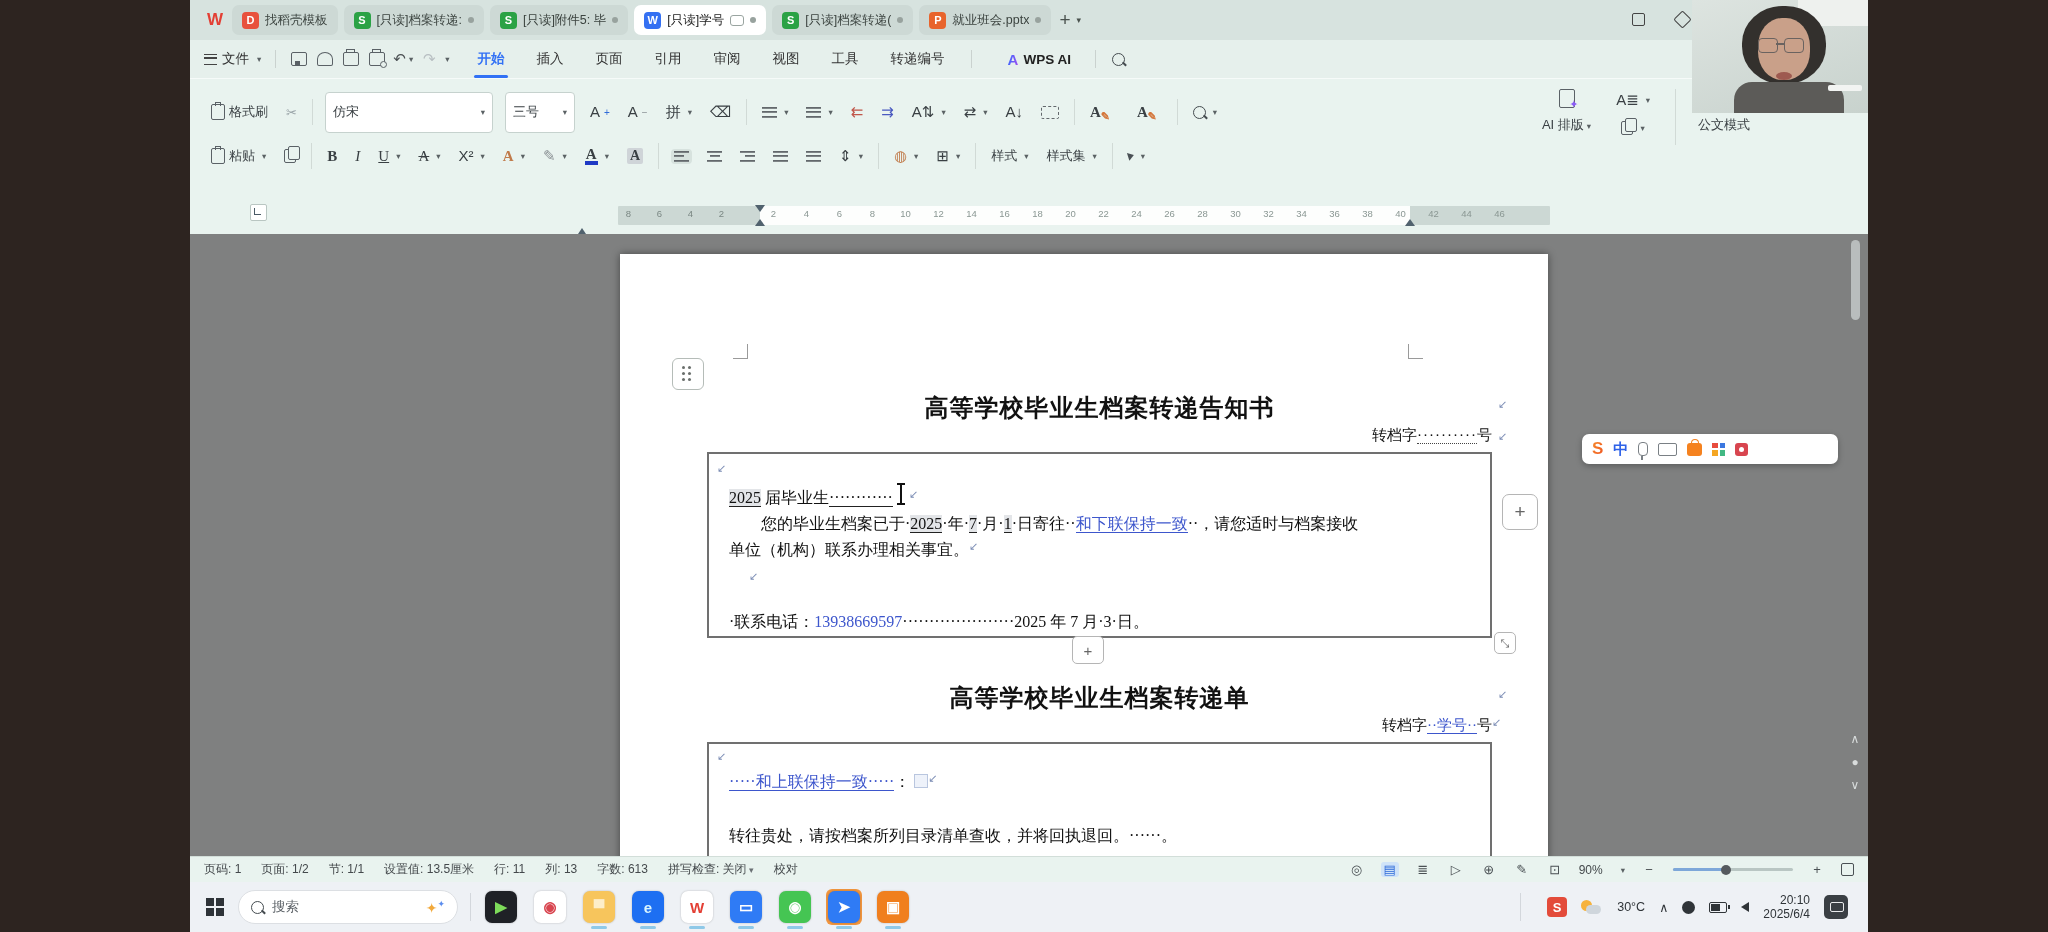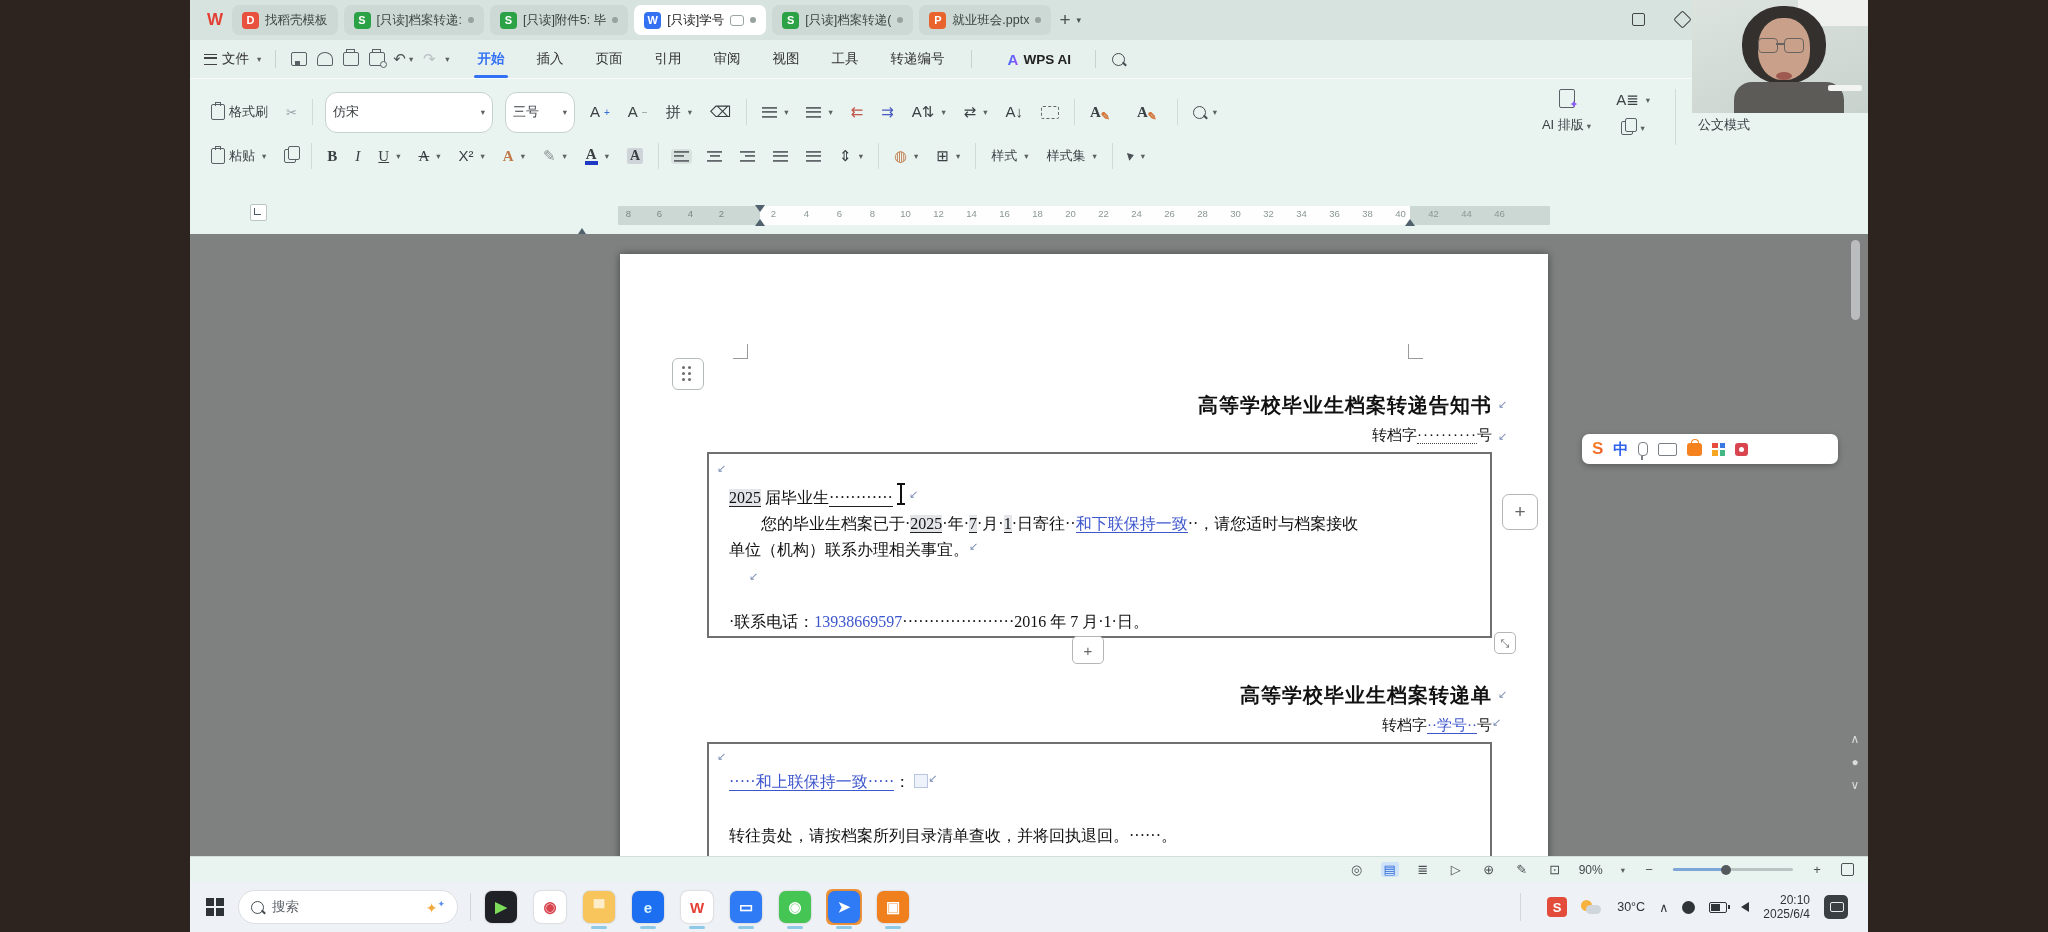--- a/index.html
+++ b/index.html
@@ -48,21 +48,21 @@
   .mag::after{content:"";position:absolute;left:9px;top:9px;width:5px;height:1.7px;background:#454c50;transform:rotate(45deg)}
 
   
   #ribbon{position:absolute;left:0;top:78px;width:100%;height:120px;background:#e9f3ef;border-top:1px solid #f6fbf9;font-size:13px;color:#3a4044}
   .rrow{position:absolute;left:18px;display:flex;align-items:center;gap:12px;height:34px}
   #rrow1{top:16px}
   #rrow2{top:60px}
   .rsep{width:1px;height:26px;background:rgba(0,0,0,.10)}
   .rbtn{display:flex;align-items:center;gap:4px;padding:2px 3px;border-radius:4px;cursor:default;white-space:nowrap}
   .rbtn.boxed{background:#d7e2de;border-radius:4px}
-  .combo{display:flex;align-items:center;justify-content:space-between;background:#fff;border:1px solid #c6d2ce;border-radius:12px;height:41px;padding:15px 7px;box-sizing:border-box}
+  .combo{display:flex;align-items:center;justify-content:space-between;background:#fff;border:1px solid #c6d2ce;border-radius:4px;height:41px;padding:15px 7px;box-sizing:border-box}
   .caret{font-size:8.5px;color:#5a6164;margin-left:3px}
   .clip{width:12px;height:14px;border:1.5px solid #5a6166;border-radius:2px;position:relative}
   .clip::before{content:"";position:absolute;left:2.5px;top:-3px;width:4px;height:3px;border:1.3px solid #5a6166;border-bottom:none}
   .bars{width:15px;height:11px;background:
     linear-gradient(#63686c,#63686c) 0 0/15px 1.8px no-repeat,
     linear-gradient(#63686c,#63686c) 0 4.6px/10px 1.8px no-repeat,
     linear-gradient(#63686c,#63686c) 0 9.2px/15px 1.8px no-repeat}
   .bars.c{background-position:0 0,2.5px 4.6px,0 9.2px}
   .bars.r{background-position:0 0,5px 4.6px,0 9.2px}
   .bars.j,.bars.d{background:
@@ -98,21 +98,21 @@
   .ind{position:absolute;width:0;height:0}
   .ind.fl{left:137px;top:-1px;border-left:5px solid transparent;border-right:5px solid transparent;border-top:7px solid #51626e}
   .ind.hang{left:137px;bottom:-1px;border-left:5px solid transparent;border-right:5px solid transparent;border-bottom:7px solid #51626e}
   .ind.right{left:787px;bottom:-1px;border-left:5px solid transparent;border-right:5px solid transparent;border-bottom:7px solid #51626e}
   .ind.outer{left:-40px;bottom:-9px;border-left:4px solid transparent;border-right:4px solid transparent;border-bottom:6px solid #51626e}
 
   
   #docarea{position:absolute;left:0;top:234px;width:100%;height:622px;background:#7f8080;overflow:hidden}
   #page{position:absolute;left:430px;top:20px;width:928px;height:640px;background:#fff;box-shadow:0 0 8px rgba(0,0,0,.45);font-family:"Liberation Serif",serif;color:#111}
   .tblock{position:absolute;left:87px;width:785px}
-  .doctitle{font-size:20px;font-weight:bold;text-align:right;letter-spacing:1px}
+  .doctitle{font-size:24px;font-weight:bold;text-align:center;letter-spacing:1px}
   .norow{font-size:15px;text-align:right}
   .dotline{border-bottom:1px dotted #444;letter-spacing:1px}
   .docbox{position:absolute;left:87px;width:785px;border:2px solid #707070;box-sizing:border-box;background:#fff}
   .dline{position:absolute;left:20px;right:10px;font-size:16px;white-space:nowrap}
   .indent{padding-left:32px}
   .blue{color:#3d56cc}
   .ublue{color:#3d56cc;border-bottom:1px solid #3d56cc}
   .ublk{border-bottom:1px solid #222}
   .fld{background:#e3e5e8}
   .pmark{position:absolute;font-size:11px;color:#7c8db5;font-family:"Liberation Sans",sans-serif}
@@ -545,21 +545,21 @@
           <span class="pmark">↙</span>
         </div>
         <div class="dline indent" style="top:60px">
           <span>您的毕业生档案已于·</span><span class="ublk fld">2025</span><span>·年·</span><span class="ublk fld">7</span><span>·月·</span><span class="ublk fld">1</span><span>·日寄往··</span><span class="ublue">和下联保持一致</span><span>··，请您适时与档案接收</span>
         </div>
         <div class="dline" style="top:86px">
           <span>单位（机构）联系办理相关事宜。</span><span class="pmark">↙</span>
         </div>
         <span class="pmark" style="left:40px;top:116px">↙</span>
         <div class="dline" style="top:158px">
-          <span>·联系电话：</span><span class="blue">13938669597</span><span>·····················</span><span>2016 年 7 月·1·日。</span>
+          <span>·联系电话：</span><span class="blue">13938669597</span><span>·····················</span><span>2025 年 7 月·3·日。</span>
         </div>
       </div>
       <span class="ibeam"></span>
 
       <div class="minibtn" style="left:452px;top:382px;width:30px;height:26px;font-size:15px">+</div>
       <div class="minibtn" style="left:874px;top:378px;width:20px;height:20px;font-size:11px">⤡</div>
       <div class="minibtn" style="left:882px;top:240px;width:34px;height:34px;font-size:19px;border-radius:7px">+</div>
 
       <div class="tblock doctitle" style="top:428px">高等学校毕业生档案转递单</div>
       <span class="pmark" style="left:878px;top:434px">↙</span>
@@ -583,20 +583,31 @@
         <div id="vthumb"></div>
       </div>
     <div id="pagenav">
       <span>∧</span>
       <span>●</span>
       <span>∨</span>
     </div>
   </div>
 
   <div id="statusbar">
+    <div id="statusitems">
+        <span class="st">页码: 1</span>
+        <span class="st">页面: 1/2</span>
+        <span class="st">节: 1/1</span>
+        <span class="st">设置值: 13.5厘米</span>
+        <span class="st">行: 11</span>
+        <span class="st">列: 13</span>
+        <span class="st">字数: 613</span>
+        <span class="st">拼写检查: 关闭</span>
+        <span class="st">校对</span>
+      </div>
     <div id="statusright">
       <span class="sic">◎</span>
       <span class="sic on">▤</span>
       <span class="sic">≣</span>
       <span class="sic">▷</span>
       <span class="sic">⊕</span>
       <span class="sic">✎</span>
       <span class="sic">⊡</span>
       <span>90%</span>
       <span class="caret">▾</span>

